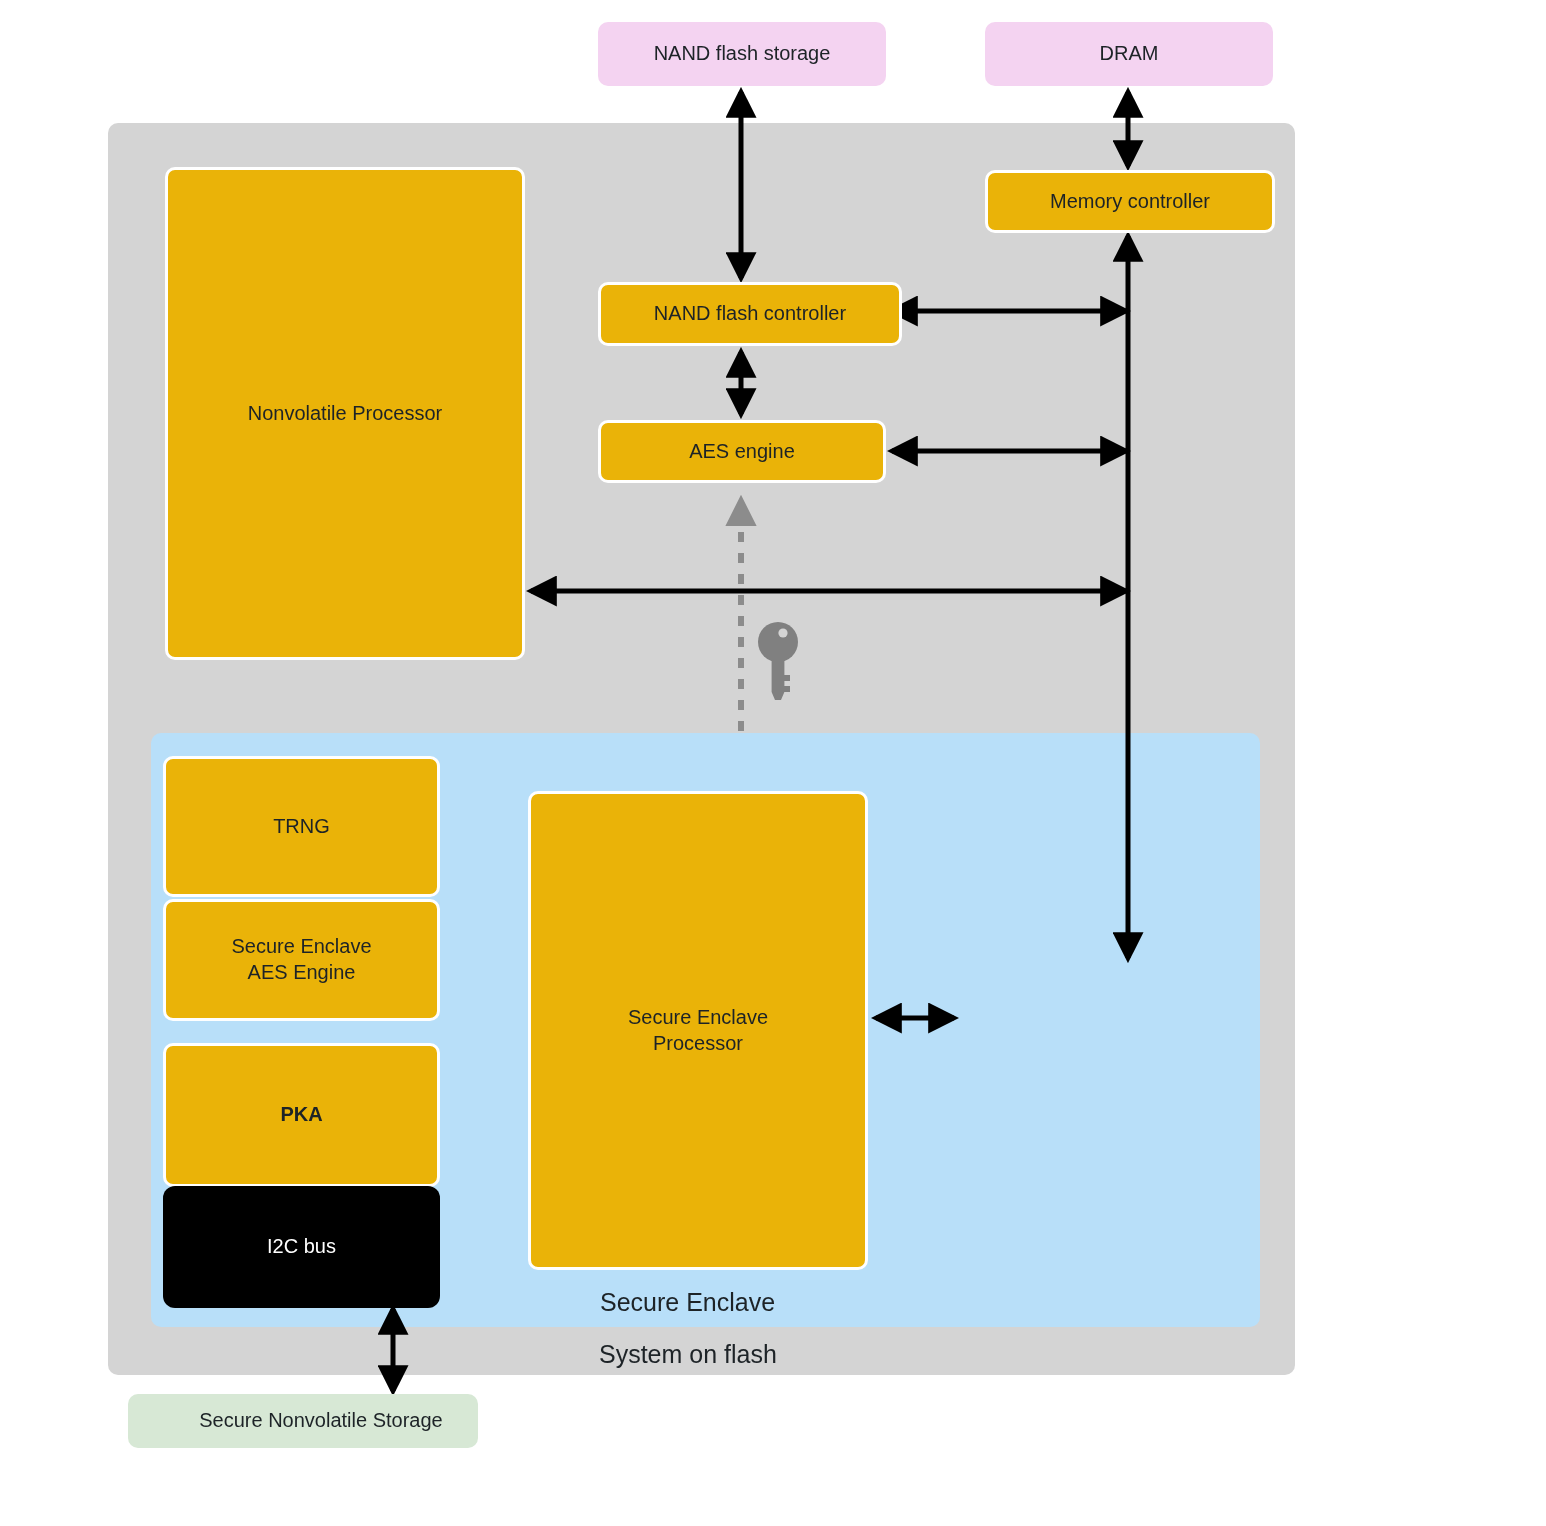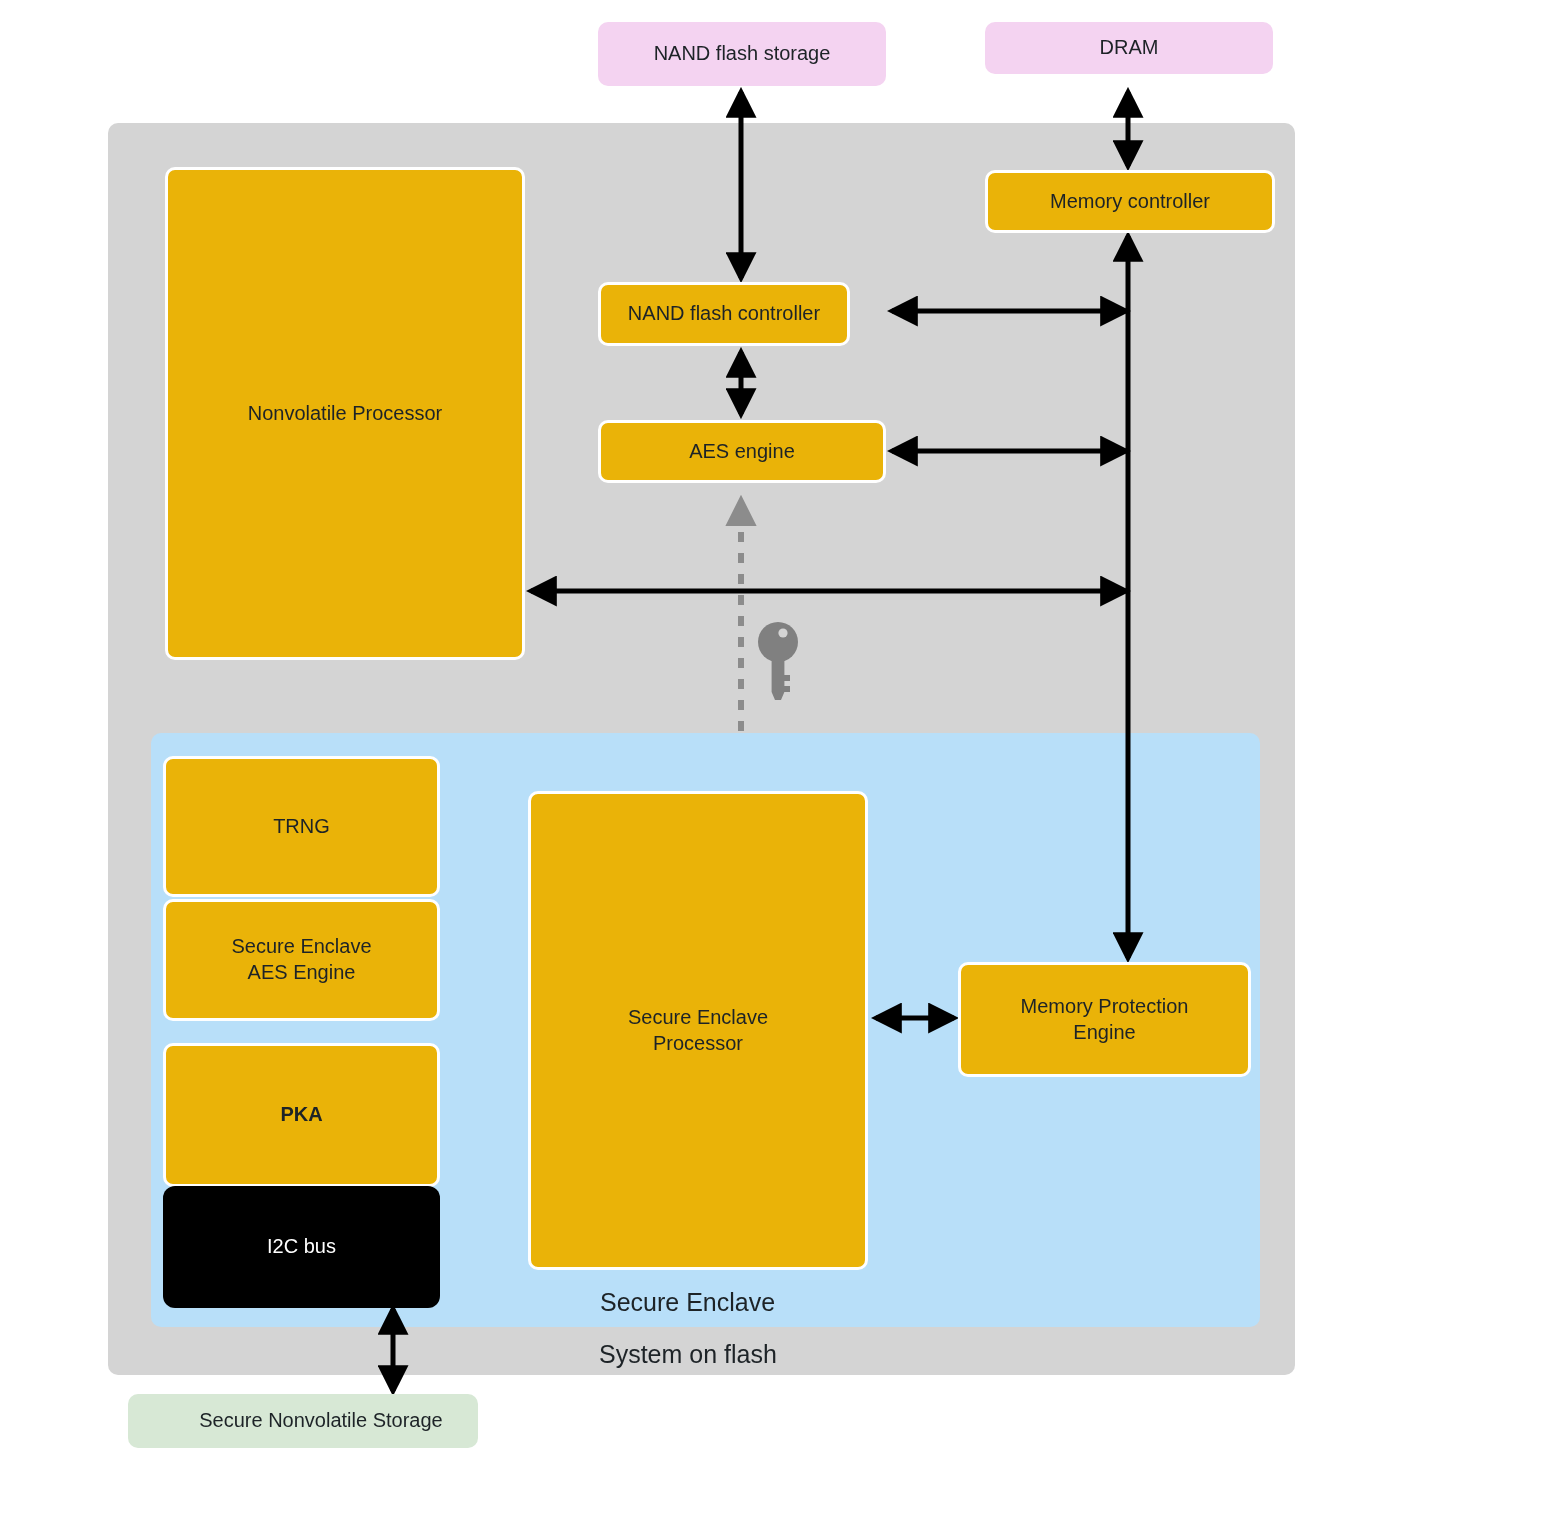--- a/index.html
+++ b/index.html
@@ -124,37 +124,37 @@
       <circle cx="21" cy="22" r="20" fill="#808080"></circle>
       <circle cx="26" cy="13" r="4.6" fill="#d4d4d4"></circle>
       <path d="M14.6 40 L27.4 40 L27.4 55 L33 55 L33 61 L27.4 61 L27.4 66 L33 66 L33 72 L27.4 72 L24 80 L18 80 L14.6 72 Z" fill="#808080"></path>
     </svg>
   </div>
 
   <div class="box pink" style="left:598px; top:22px; width:288px; height:64px;">
     <span>NAND flash storage</span>
   </div>
 
-  <div class="box pink" style="left:985px; top:22px; width:288px; height:52px;">
+  <div class="box pink" style="left:985px; top:22px; width:288px; height:64px;">
     <span>DRAM</span>
   </div>
 
   <div class="box green-noborder" style="left:128px; top:1394px; width:350px; height:54px;">
     <span>Secure Nonvolatile Storage</span>
   </div>
 
   <div class="box green" style="left:165px; top:167px; width:360px; height:493px;">
     <span>Nonvolatile Processor</span>
   </div>
 
   <div class="box green" style="left:985px; top:170px; width:290px; height:63px;">
     <span>Memory controller</span>
   </div>
 
-  <div class="box green" style="left:598px; top:282px; width:252px; height:64px;">
+  <div class="box green" style="left:598px; top:282px; width:304px; height:64px;">
     <span>NAND flash controller</span>
   </div>
 
   <div class="box green" style="left:598px; top:420px; width:288px; height:63px;">
     <span>AES engine</span>
   </div>
 
   <div class="box green" style="left:163px; top:756px; width:277px; height:141px;">
     <span>TRNG</span>
   </div>
@@ -170,18 +170,14 @@
 
   <div class="box black" style="left:163px; top:1186px; width:277px; height:122px;">
     <span>I2C bus</span>
   </div>
 
   <div class="box green" style="left:528px; top:791px; width:340px; height:479px; flex-direction:column;">
     <span>Secure Enclave</span>
     <span>Processor</span>
   </div>
 
-  <div class="box green" style="left:958px; top:962px; width:293px; height:115px; flex-direction:column;">
-    <span>Memory Protection</span>
-    <span>Engine</span>
-  </div>
 
 </div>
 
 </body></html>

